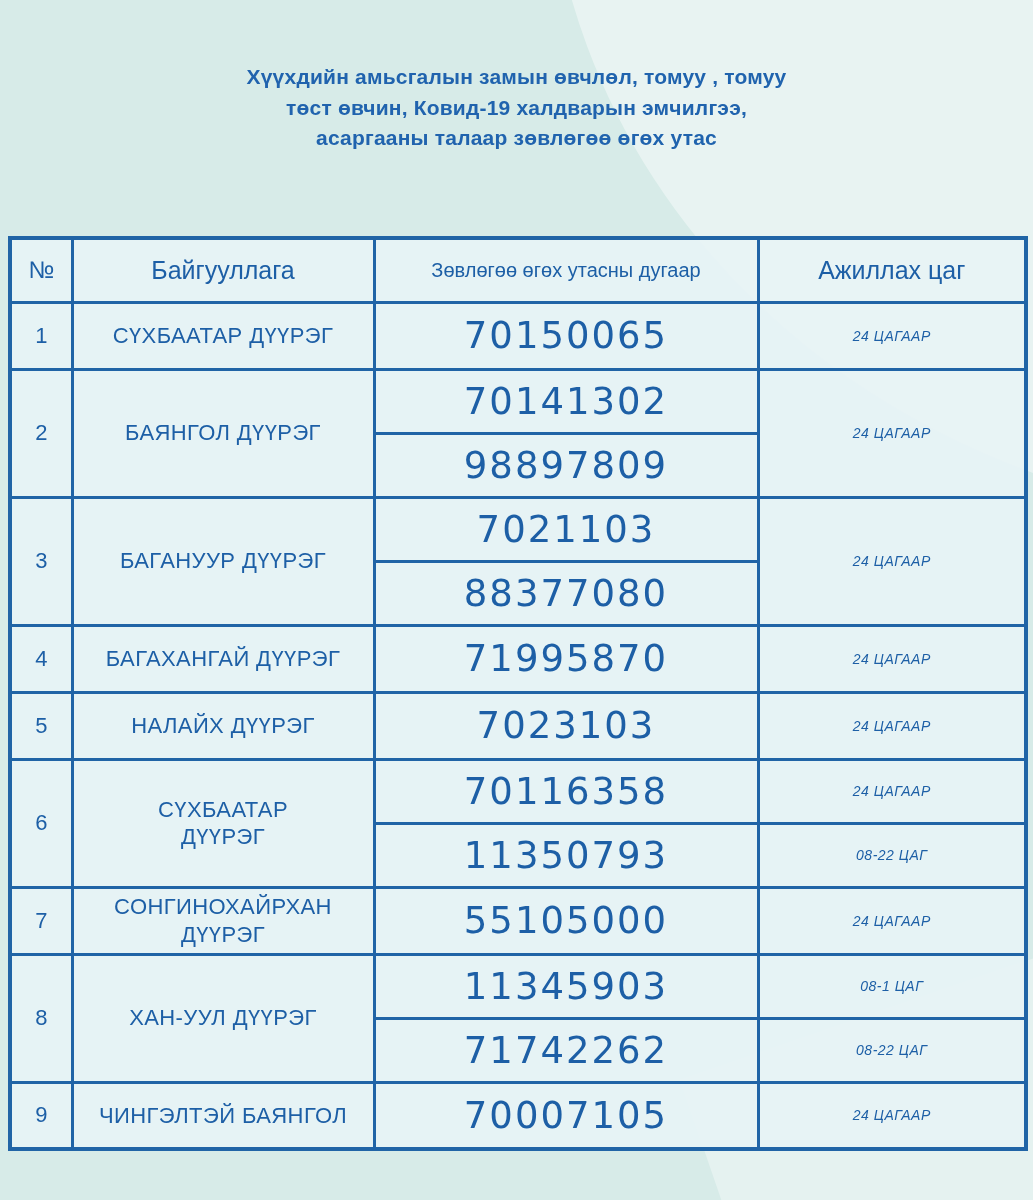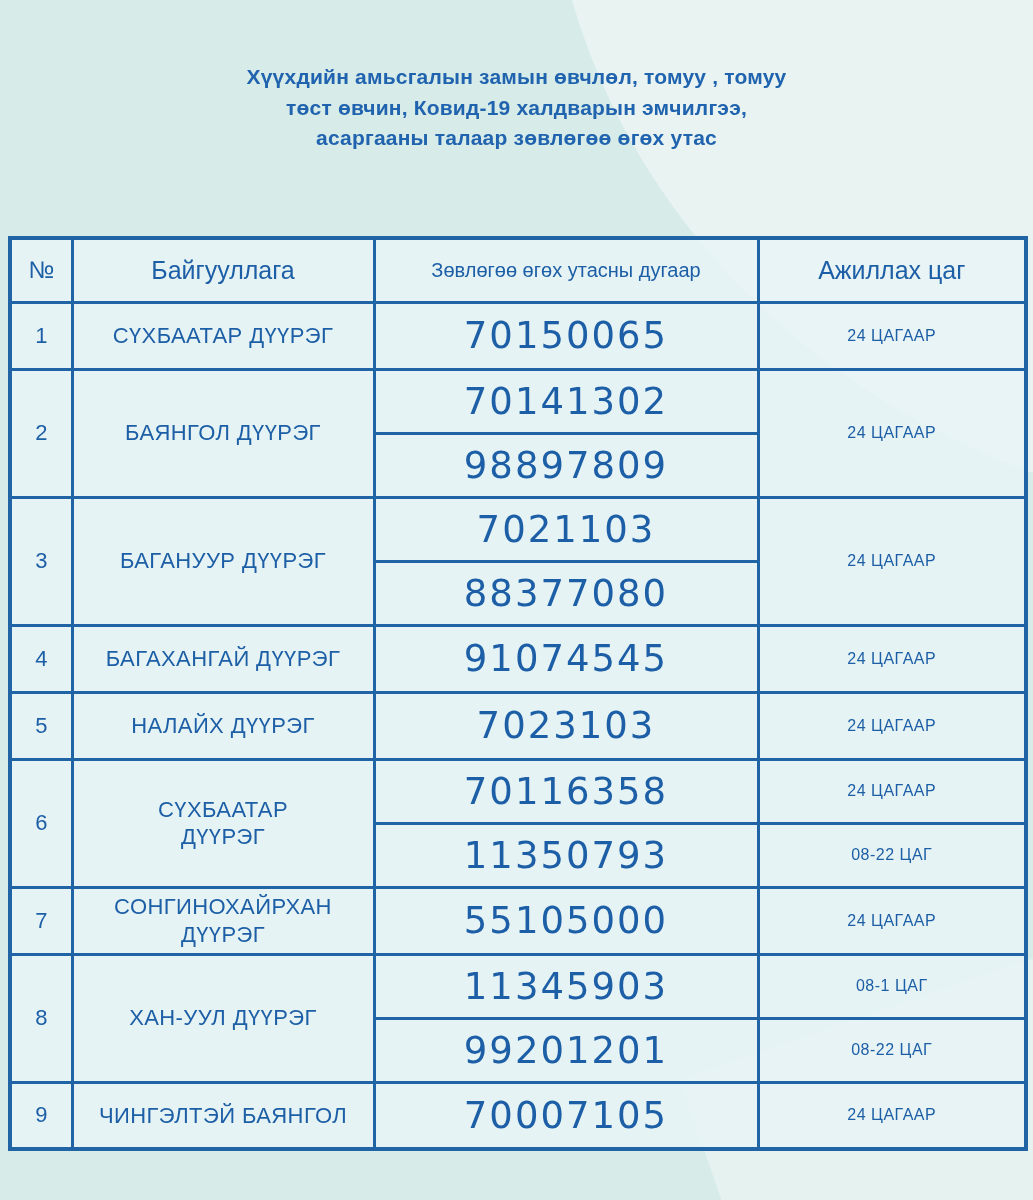--- a/index.html
+++ b/index.html
@@ -72,21 +72,21 @@
     letter-spacing: 0.4px;
     white-space: pre-line;
     line-height: 1.25;
   }
   td.c-phone {
     font-family: "DejaVu Sans", sans-serif;
     font-size: 37px;
     letter-spacing: 2px;
     font-weight: 400;
   }
-  td.c-hours { font-size: 16px; letter-spacing: 0.5px; }
+  td.c-hours { font-size: 14px; letter-spacing: 0.5px; font-style: italic; }
 </style>
 </head>
 <body>
 
 <div class="swoosh-top"></div>
 <div class="swoosh-bottom"></div>
 
 <div class="title">Хүүхдийн амьсгалын замын өвчлөл, томуу , томуу
 төст өвчин, Ковид-19 халдварын эмчилгээ,
 асаргааны талаар зөвлөгөө өгөх утас</div>
@@ -132,21 +132,21 @@
         <td class="c-phone">7021103</td>
         <td class="c-hours" rowspan="2">24 ЦАГААР</td>
       </tr>
       <tr class="r-half">
         <td class="c-phone">88377080</td>
       </tr>
 
       <tr class="r-single">
         <td class="c-no">4</td>
         <td class="c-org">БАГАХАНГАЙ ДҮҮРЭГ</td>
-        <td class="c-phone">91074545</td>
+        <td class="c-phone">71995870</td>
         <td class="c-hours">24 ЦАГААР</td>
       </tr>
 
       <tr class="r-single">
         <td class="c-no">5</td>
         <td class="c-org">НАЛАЙХ ДҮҮРЭГ</td>
         <td class="c-phone">7023103</td>
         <td class="c-hours">24 ЦАГААР</td>
       </tr>
 
@@ -170,21 +170,21 @@
         <td class="c-hours">24 ЦАГААР</td>
       </tr>
 
       <tr class="r-half">
         <td class="c-no" rowspan="2">8</td>
         <td class="c-org" rowspan="2">ХАН-УУЛ ДҮҮРЭГ</td>
         <td class="c-phone">11345903</td>
         <td class="c-hours">08-1 ЦАГ</td>
       </tr>
       <tr class="r-half">
-        <td class="c-phone">99201201</td>
+        <td class="c-phone">71742262</td>
         <td class="c-hours">08-22 ЦАГ</td>
       </tr>
 
       <tr class="r-single">
         <td class="c-no">9</td>
         <td class="c-org">ЧИНГЭЛТЭЙ БАЯНГОЛ</td>
         <td class="c-phone">70007105</td>
         <td class="c-hours">24 ЦАГААР</td>
       </tr>
     </tbody>

